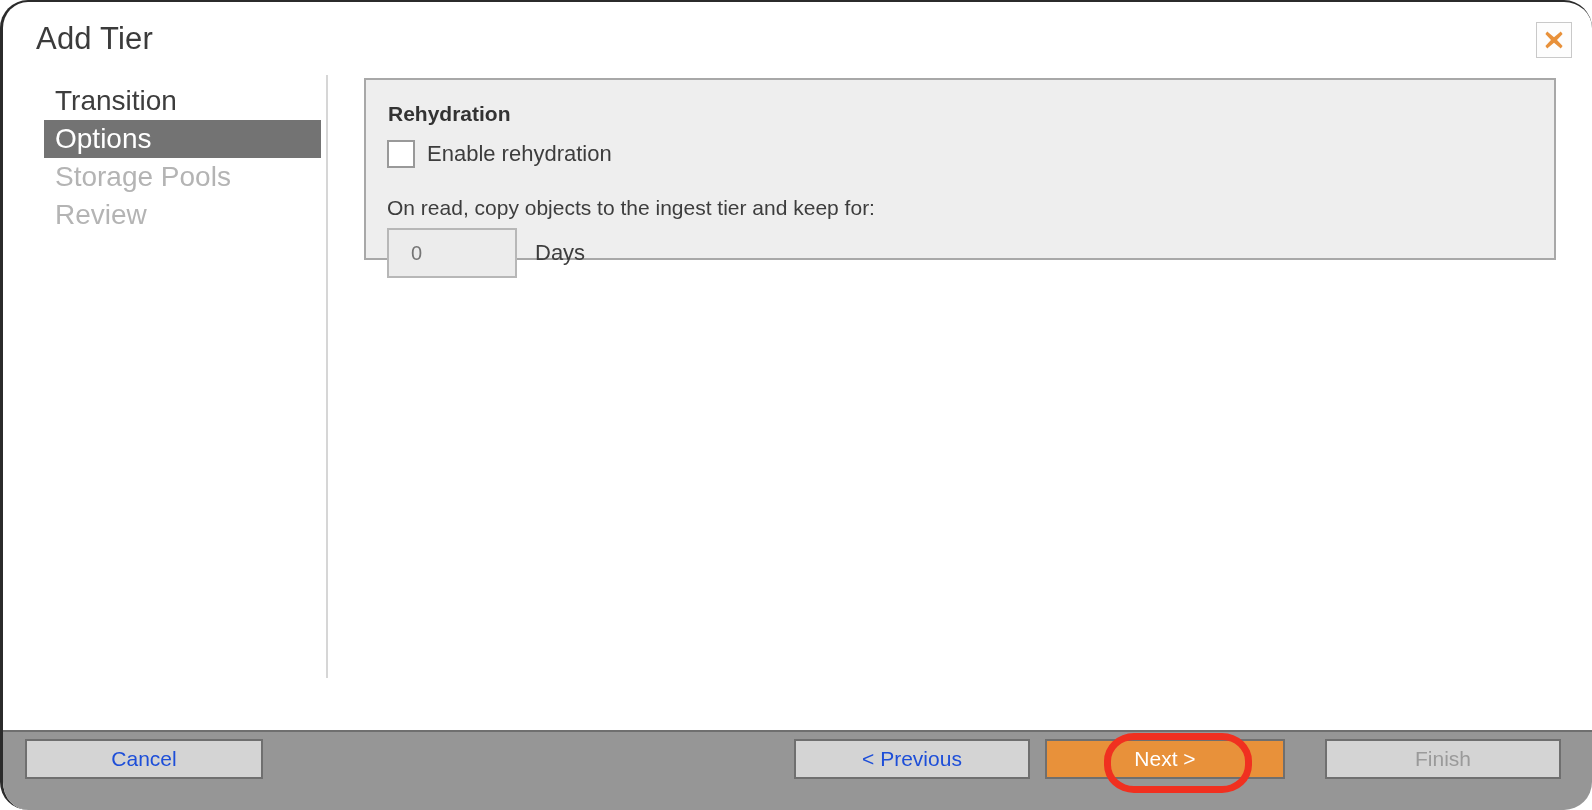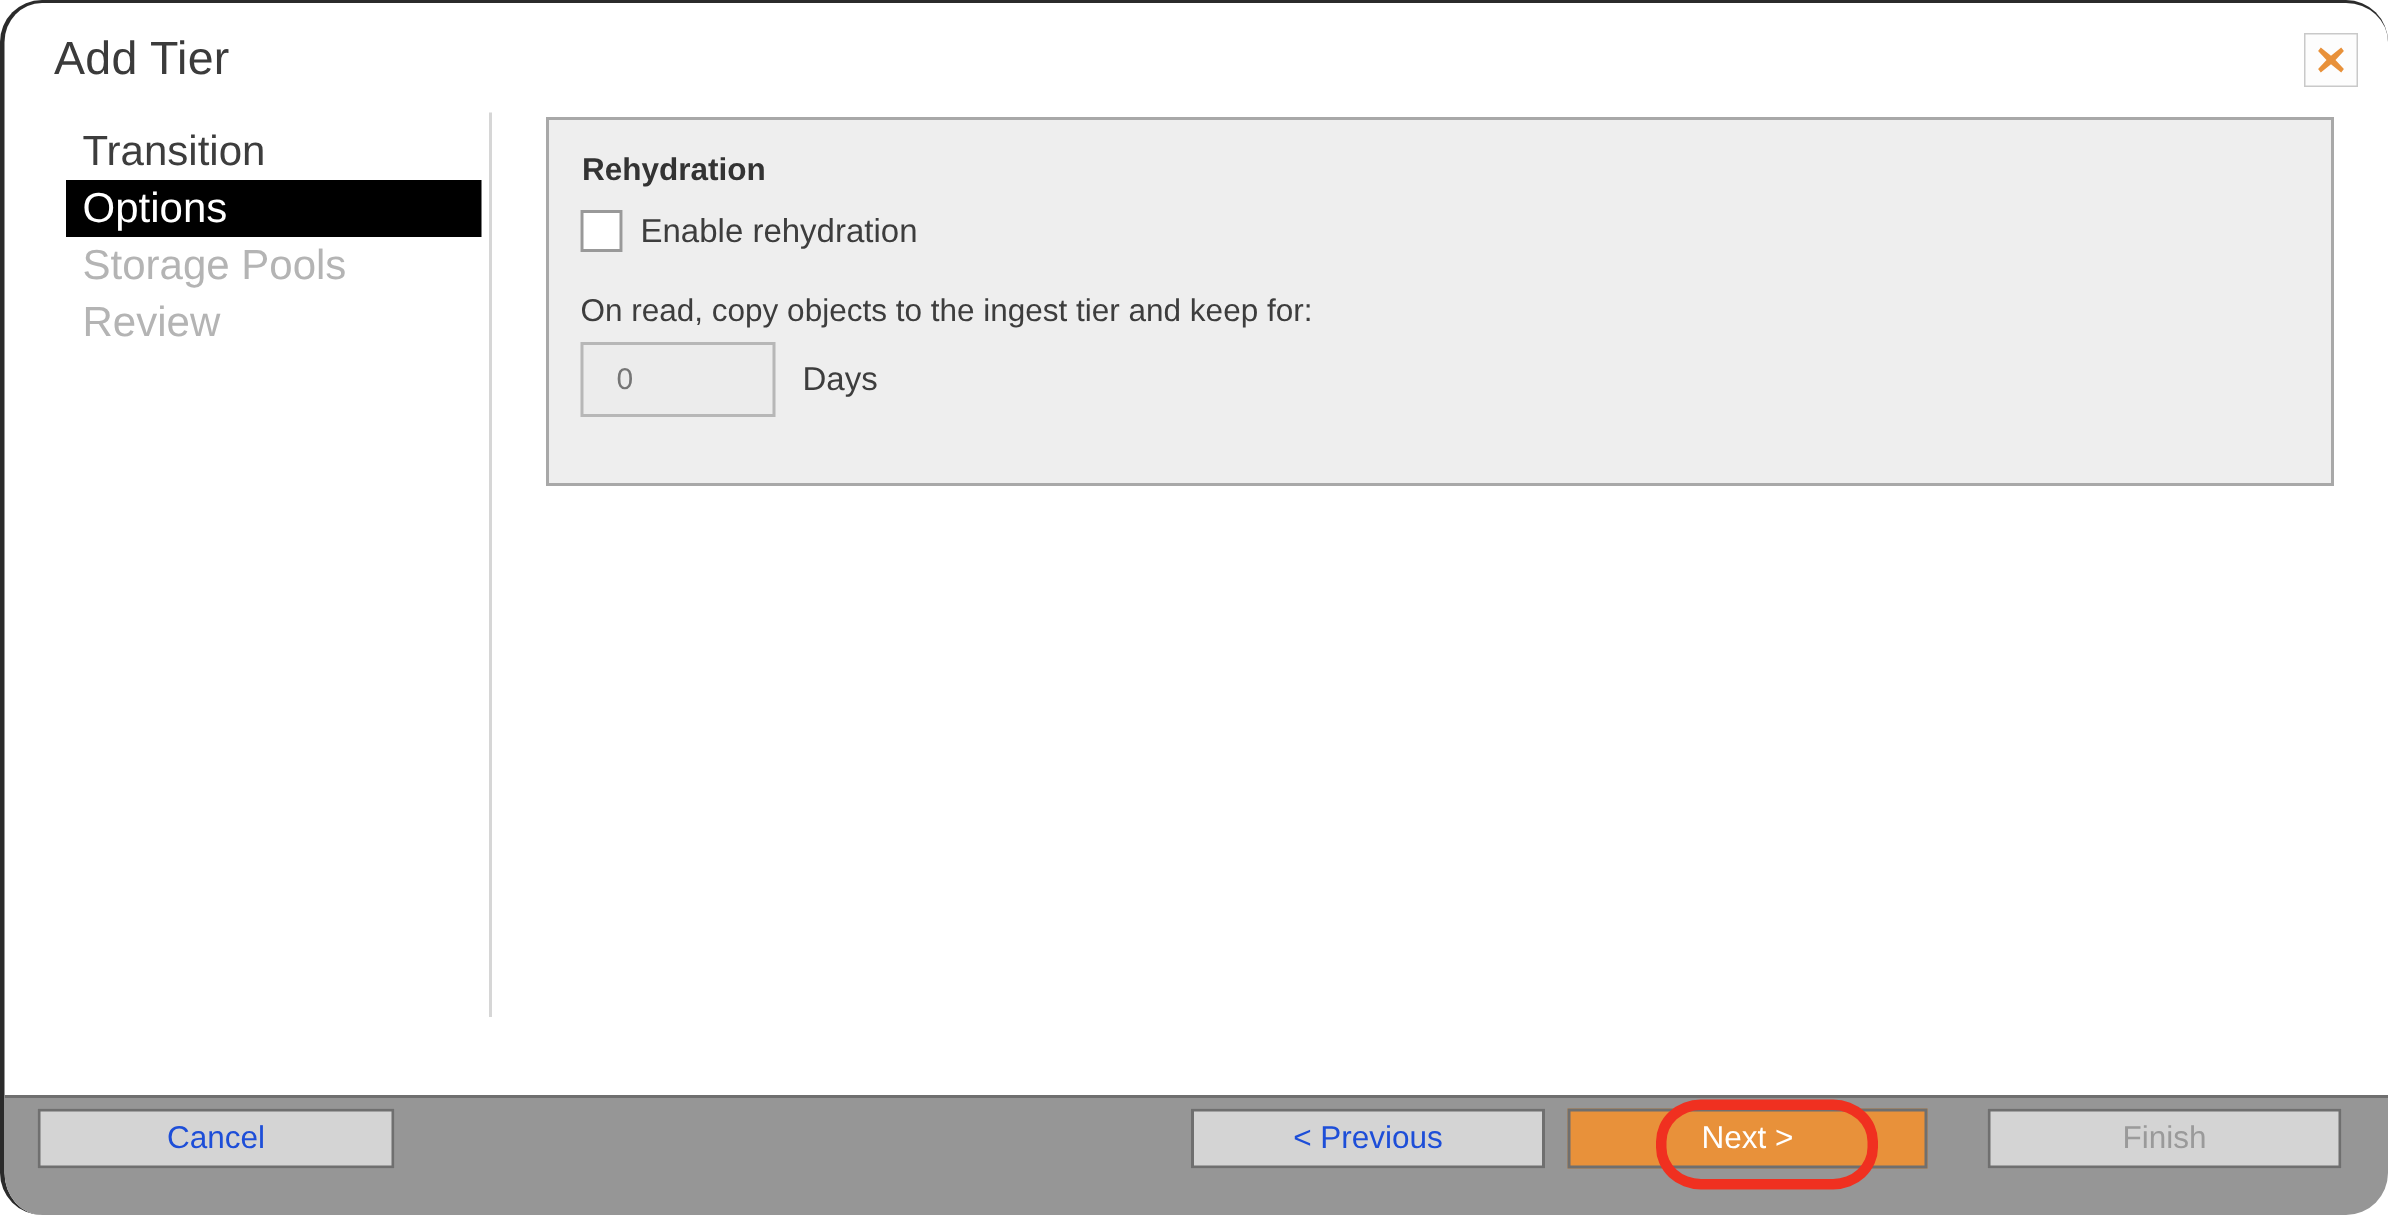--- a/index.html
+++ b/index.html
@@ -62,21 +62,21 @@
   .nav-item {
     height: 38px;
     line-height: 38px;
     padding-left: 11px;
     font-size: 28px;
     color: #3d3d3d;
     box-sizing: border-box;
     white-space: nowrap;
   }
   .nav-item.active {
-    background: #000000;
+    background: #737373;
     color: #ffffff;
     cursor: pointer;
   }
   .nav-item.done { color: #3d3d3d; cursor: pointer; }
   .nav-item.disabled { color: #b4b4b4; cursor: default; }
 
   
   #nav-separator {
     position: absolute;
     left: 323px;
@@ -85,21 +85,21 @@
     height: 603px;
     background: #d6d6d6;
   }
 
   
   #options-panel {
     position: absolute;
     left: 361px;
     top: 76px;
     width: 1192px;
-    height: 246px;
+    height: 182px;
     background: #eeeeee;
     border: 2px solid #a8a8a8;
     box-sizing: border-box;
   }
   #section-heading {
     position: absolute;
     left: 22px;
     top: 22px;
     font-size: 21px;
     font-weight: bold;

